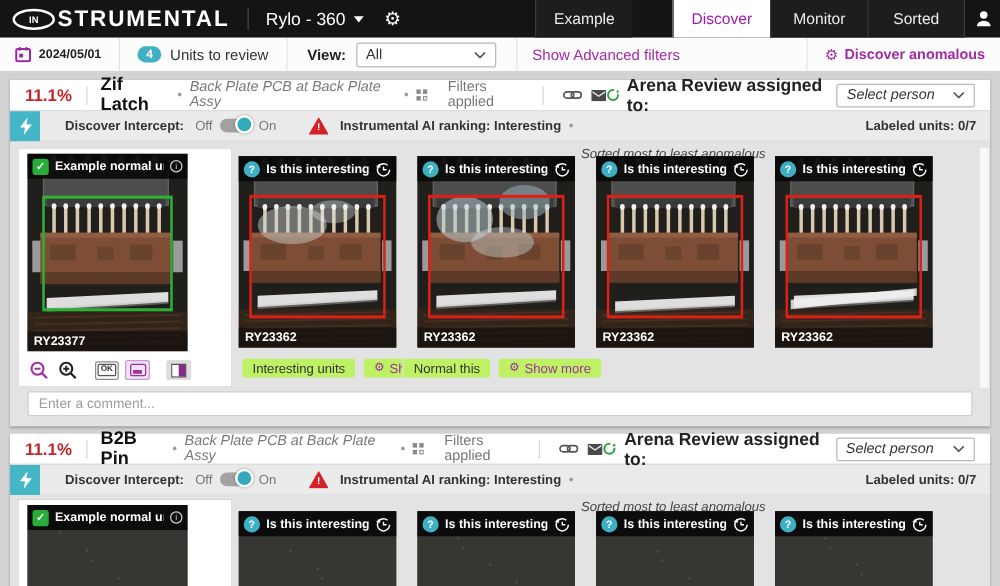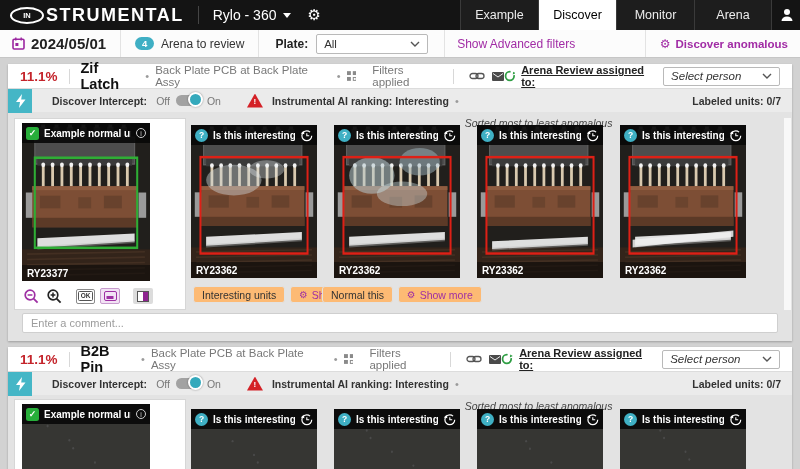--- a/index.html
+++ b/index.html
@@ -19,30 +19,30 @@
   .project-select { display:flex; align-items:center; gap:7px; background:none; border:none;
                     color:#fff; font-size:14px; cursor:pointer; font-family:inherit; }
   .caret-down { width:0; height:0; border-left:4px solid transparent; border-right:4px solid transparent;
                 border-top:5px solid #fff; }
   .nav-gear { font-size:15px; margin-left:16px; cursor:pointer; }
   .tabs { position:absolute; right:28px; top:0; height:30px; display:flex; }
   .tab { width:78px; height:30px; display:flex; align-items:center; justify-content:center;
          font-size:12.5px; color:#ececec; background:#1d1d1d; border-left:1px solid #3a3a3a;
          cursor:pointer; }
   .tab:last-child { border-right:1px solid #3a3a3a; }
-  .tab.active { background:#fff; color:#000000; }
+  .tab.active { background:#fff; color:#a21caf;margin-left:32px; }
   .person-btn { position:absolute; right:5px; top:7px; cursor:pointer; }
 
   
   .filterbar { position:absolute; top:30px; left:0; right:0; height:28px; background:#fcfcfc;
                border-bottom:1px solid #c6c6c6; display:flex; align-items:center; font-size:12px;
                color:#222; z-index:10; }
   .vdiv { width:1px; height:27px; background:#e3e3e3; }
   .fb-date { display:flex; align-items:center; gap:6px; margin:0 14px 0 12px; }
-  .fb-date b { font-size:15px; }
+  .fb-date b { font-size:10px; }
   .days-badge { min-width:19px; height:13px; border-radius:7px; background:#3fafc4; color:#fff;
                 font-size:9.5px; font-weight:bold; display:flex; align-items:center;
                 justify-content:center; padding:0 4px; }
   .fb-days { display:flex; align-items:center; gap:7px; margin:0 14px; color:#333; }
   .fb-view { display:flex; align-items:center; gap:8px; margin:0 16px; }
   .fb-view b { font-size:12px; }
   .select-box { height:20px; border:1px solid #b9b9b9; border-radius:2px; background:#fff;
                 display:flex; align-items:center; justify-content:space-between; padding:0 7px;
                 font-size:11.5px; color:#333; cursor:pointer; }
   .select-view { width:112px; }
@@ -56,27 +56,27 @@
   .card { position:absolute; left:8px; width:784px; background:#e3e3e3;
           box-shadow:0 1px 2px rgba(0,0,0,.25); }
   .card1 { top:64px; height:277px; }
   .card2 { top:347px; height:250px; }
 
   .card-header { height:24px; background:#fff; display:flex; align-items:center; padding:0 12px; }
   .pct { color:#c4242b; font-weight:bold; font-size:13.5px; }
   .hdiv { width:1px; height:15px; background:#d8d8d8; margin:0 11px; }
   .defect-name { font-size:14.5px; font-weight:bold; color:#111; }
   .dot { color:#9a9a9a; font-size:11px; margin:0 6px; }
-  .subtitle { color:#787878; font-size:11.5px; }
+  .subtitle { color:#787878; font-size:11.5px;font-style:italic; }
   .filters-chip { display:flex; align-items:center; gap:16px; color:#787878; font-size:11.5px; cursor:pointer; }
   .hicon { display:flex; align-items:center; cursor:pointer; }
   .link-icon { margin-left:4px; }
   .mail-icon { margin-left:7px; }
   .header-right { margin-left:auto; display:flex; align-items:center; gap:6px; }
-  .arena-label { font-size:11px; font-weight:bold; color:#222;text-decoration:underline; }
+  .arena-label { font-size:14px; font-weight:bold; color:#222; }
   .select-person { width:120px; height:19px; font-style:italic; }
 
   .card-sub { height:24px; background:#ebebeb; border-top:1px solid #dcdcdc; display:flex;
               align-items:center; font-size:10.5px; color:#333; }
   .bolt-sq { width:24px; height:24px; background:#45b6c6; display:flex; align-items:center;
              justify-content:center; margin-right:20px; cursor:pointer; }
   .intercept-label { font-weight:bold; margin-right:9px; }
   .offon { color:#777; }
   .toggle { width:25px; height:11px; background:#a2a2a2; border-radius:6px; position:relative;
             margin:0 6px; cursor:pointer; }
@@ -131,21 +131,21 @@
   .split-glyph .r { flex:1; background:#8e2490; }
 
   
   .thumb { position:absolute; width:126px; height:153px; background:#161616; cursor:pointer; }
   .card1 .thumb { top:61px; }
   .card2 .thumb { top:62px; }
   .t1 { left:183px; } .t2 { left:326px; } .t3 { left:469px; } .t4 { left:612px; }
 
   .units-btns { position:absolute; top:222px; display:flex; gap:5px; }
   .g1 { left:185px; } .g2 { left:314px; }
-  .pill { background:#fdba74; border:1px solid #e2e2e2; border-radius:3px; height:17px;
+  .pill { background:#bef264; border:1px solid #e2e2e2; border-radius:3px; height:17px;
           display:flex; align-items:center; padding:0 8px; font-size:10.5px; color:#333; }
   .pill-action { color:#9e2fa3; gap:4px; cursor:pointer; }
   .pill-action .glyph { font-size:9.5px; }
 
   .comment-input { position:absolute; left:14px; top:249px; width:756px; height:20px;
                    border:1px solid #cfcfcf; border-radius:2px; background:#fff; font-size:11px;
                    padding:0 8px; color:#333; font-family:inherit; }
   .comment-input::placeholder { color:#9c9c9c; }
 
   .vstrip { position:absolute; right:1px; top:54px; width:7px; height:192px; background:#f8f8f8; }
@@ -161,21 +161,21 @@
   <div class="nav-sep"></div>
   <button class="project-select">
     <span>Rylo - 360</span>
     <span class="caret-down"></span>
   </button>
   <span class="nav-gear glyph">⚙</span>
   <nav class="tabs">
     <div class="tab">Example</div>
     <div class="tab active">Discover</div>
     <div class="tab">Monitor</div>
-    <div class="tab">Arena</div>
+    <div class="tab">Sorted</div>
   </nav>
   <span class="person-btn">
     <svg width="16" height="16" viewBox="0 0 16 16">
         <circle cx="8" cy="5" r="3" fill="#fff"></circle>
         <path d="M2.5 14 a5.5 4.5 0 0 1 11 0 Z" fill="#fff"></path>
       </svg>
   </span>
 </header>
 
 <div class="filterbar">
@@ -184,25 +184,25 @@
         <rect x="1" y="2.2" width="11" height="9.8" rx="1.2" fill="none" stroke="#9b26a0" stroke-width="1.6"></rect>
         <line x1="3.8" y1="0.5" x2="3.8" y2="3.5" stroke="#9b26a0" stroke-width="1.4"></line>
         <line x1="9.2" y1="0.5" x2="9.2" y2="3.5" stroke="#9b26a0" stroke-width="1.4"></line>
         <rect x="3.4" y="6" width="3" height="3" fill="#9b26a0"></rect>
       </svg>
     <b>2024/05/01</b>
   </div>
   <div class="vdiv"></div>
   <div class="fb-days">
     <span class="days-badge">4</span>
-    <span>Arena to review</span>
+    <span>Units to review</span>
   </div>
   <div class="vdiv"></div>
   <div class="fb-view">
-    <b>Plate:</b>
+    <b>View:</b>
     <div class="select-box select-view">
       <span>All</span>
       <svg width="10" height="6" viewBox="0 0 10 6">
           <path d="M1 1 L5 5 L9 1" stroke="#555" stroke-width="1.4" fill="none"></path>
         </svg>
     </div>
   </div>
   <div class="vdiv"></div>
   <span class="adv-link">Show Advanced filters</span>
   <div class="fb-right">

